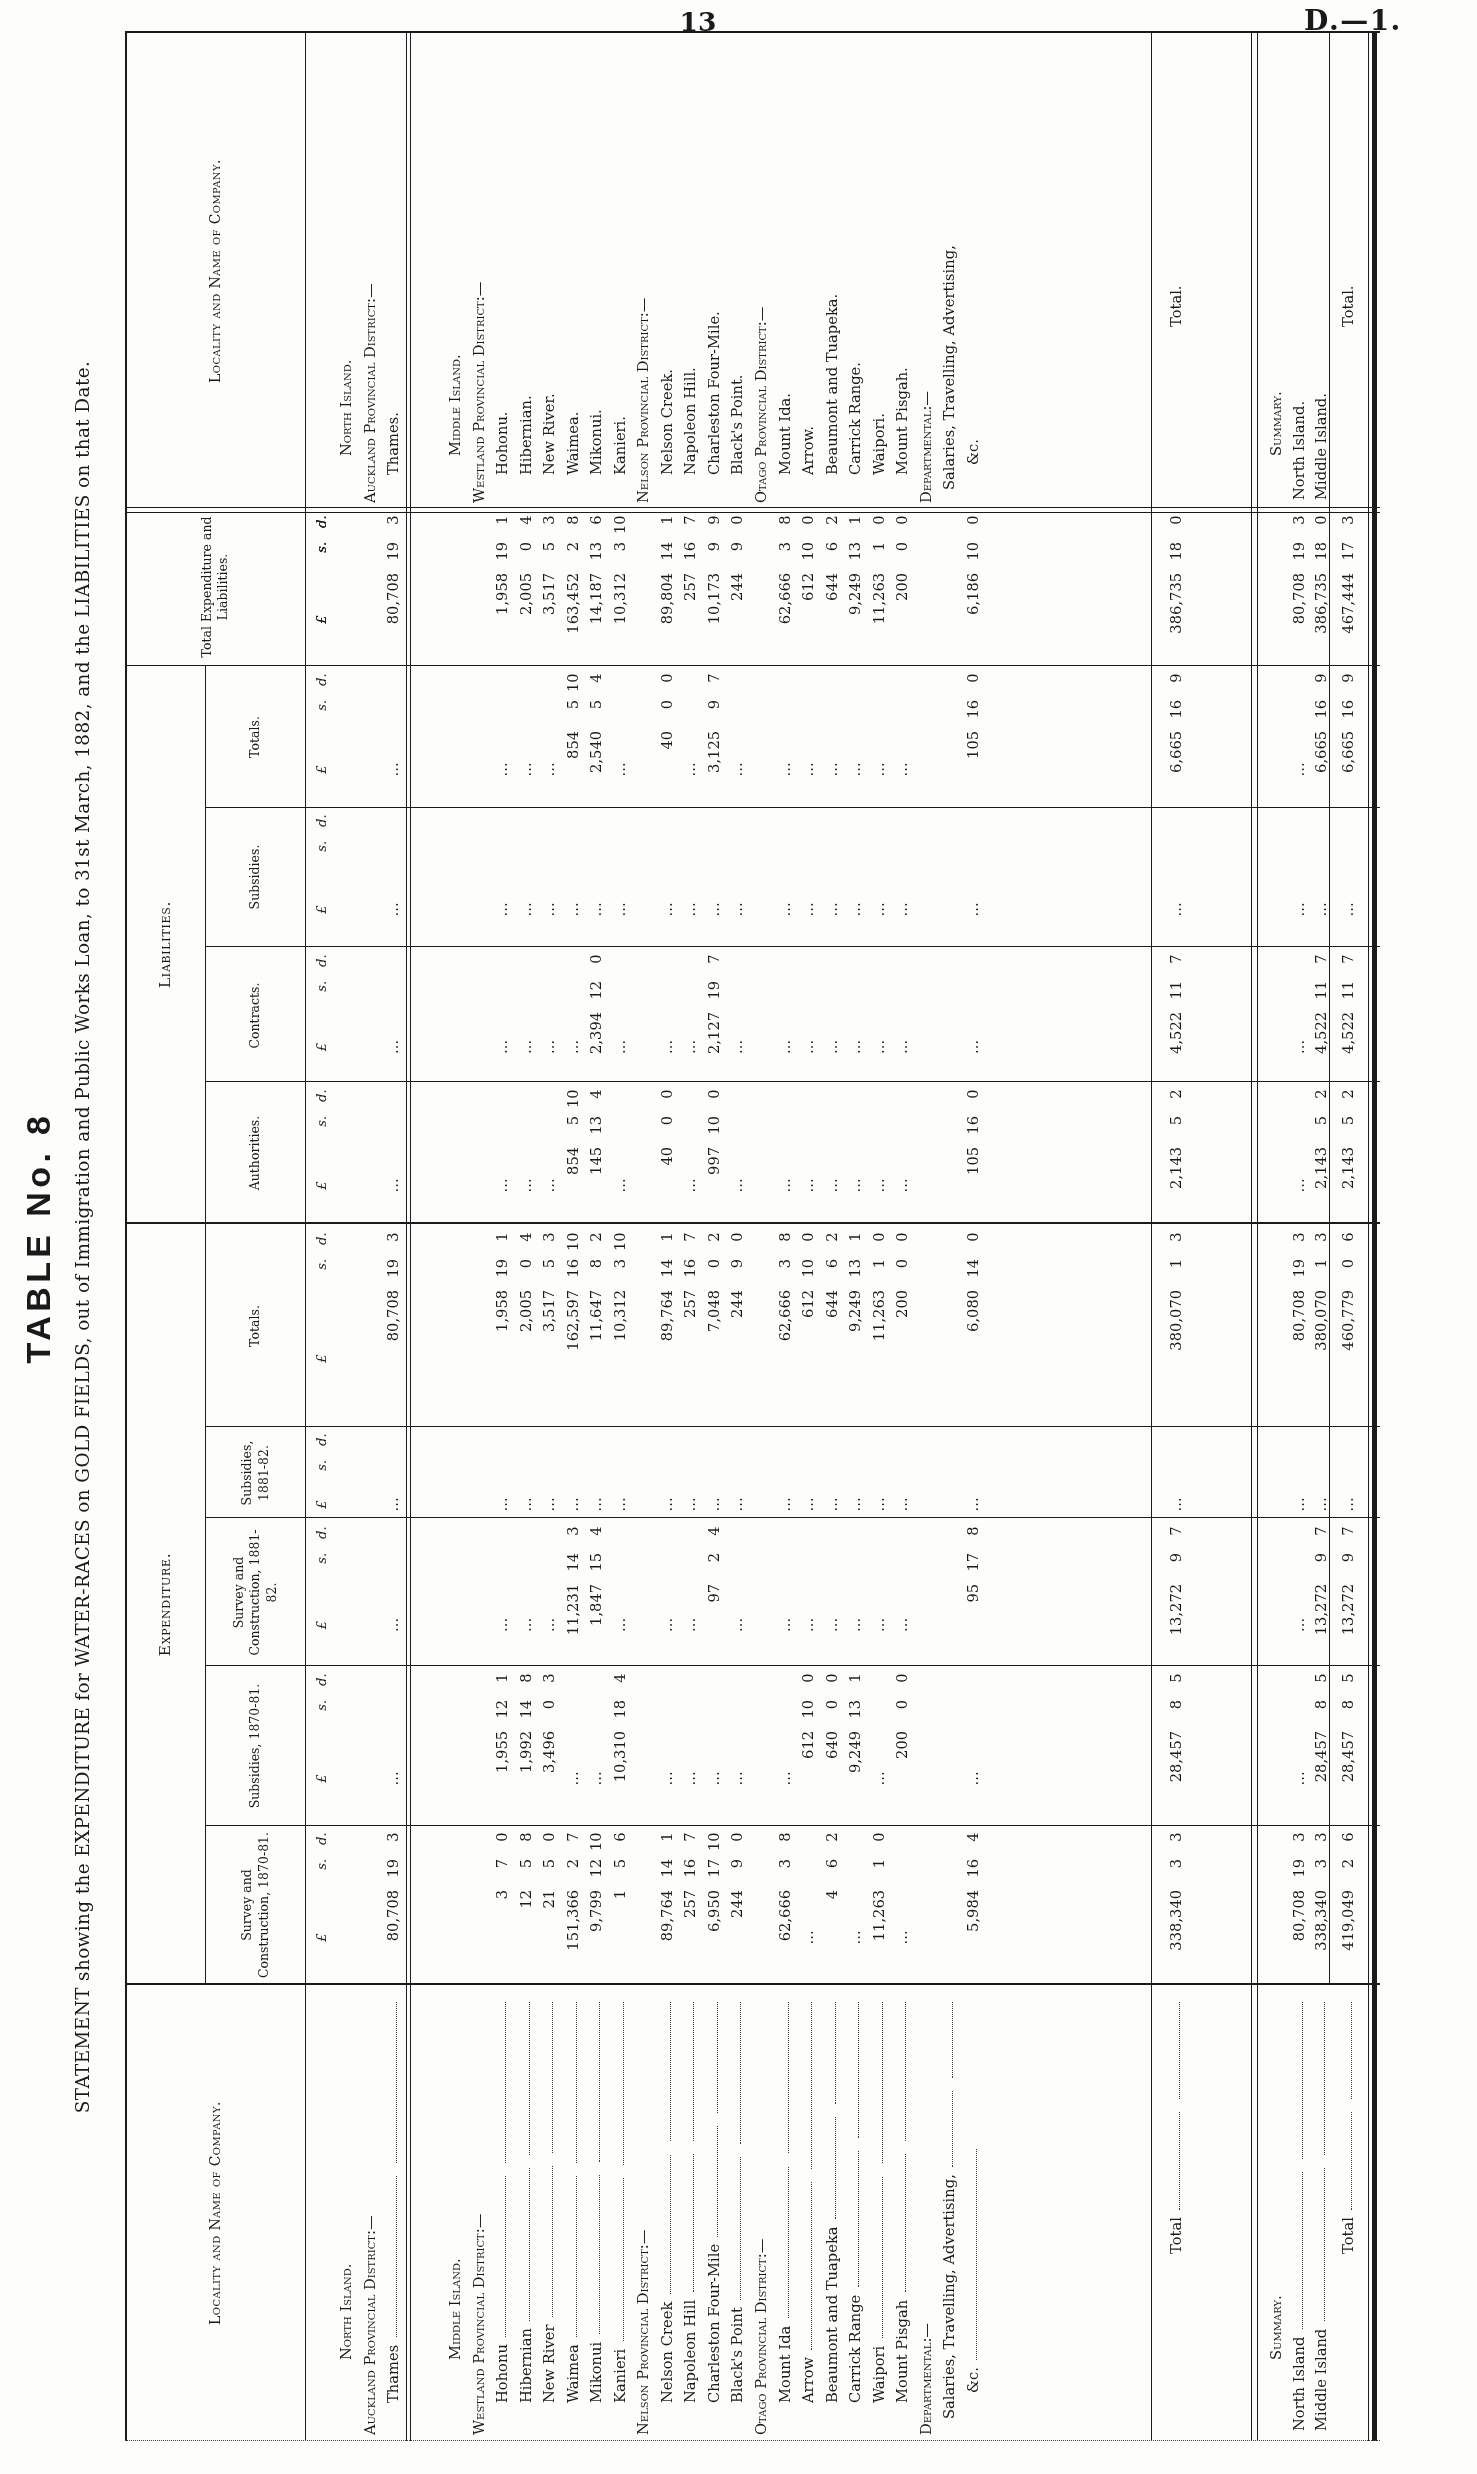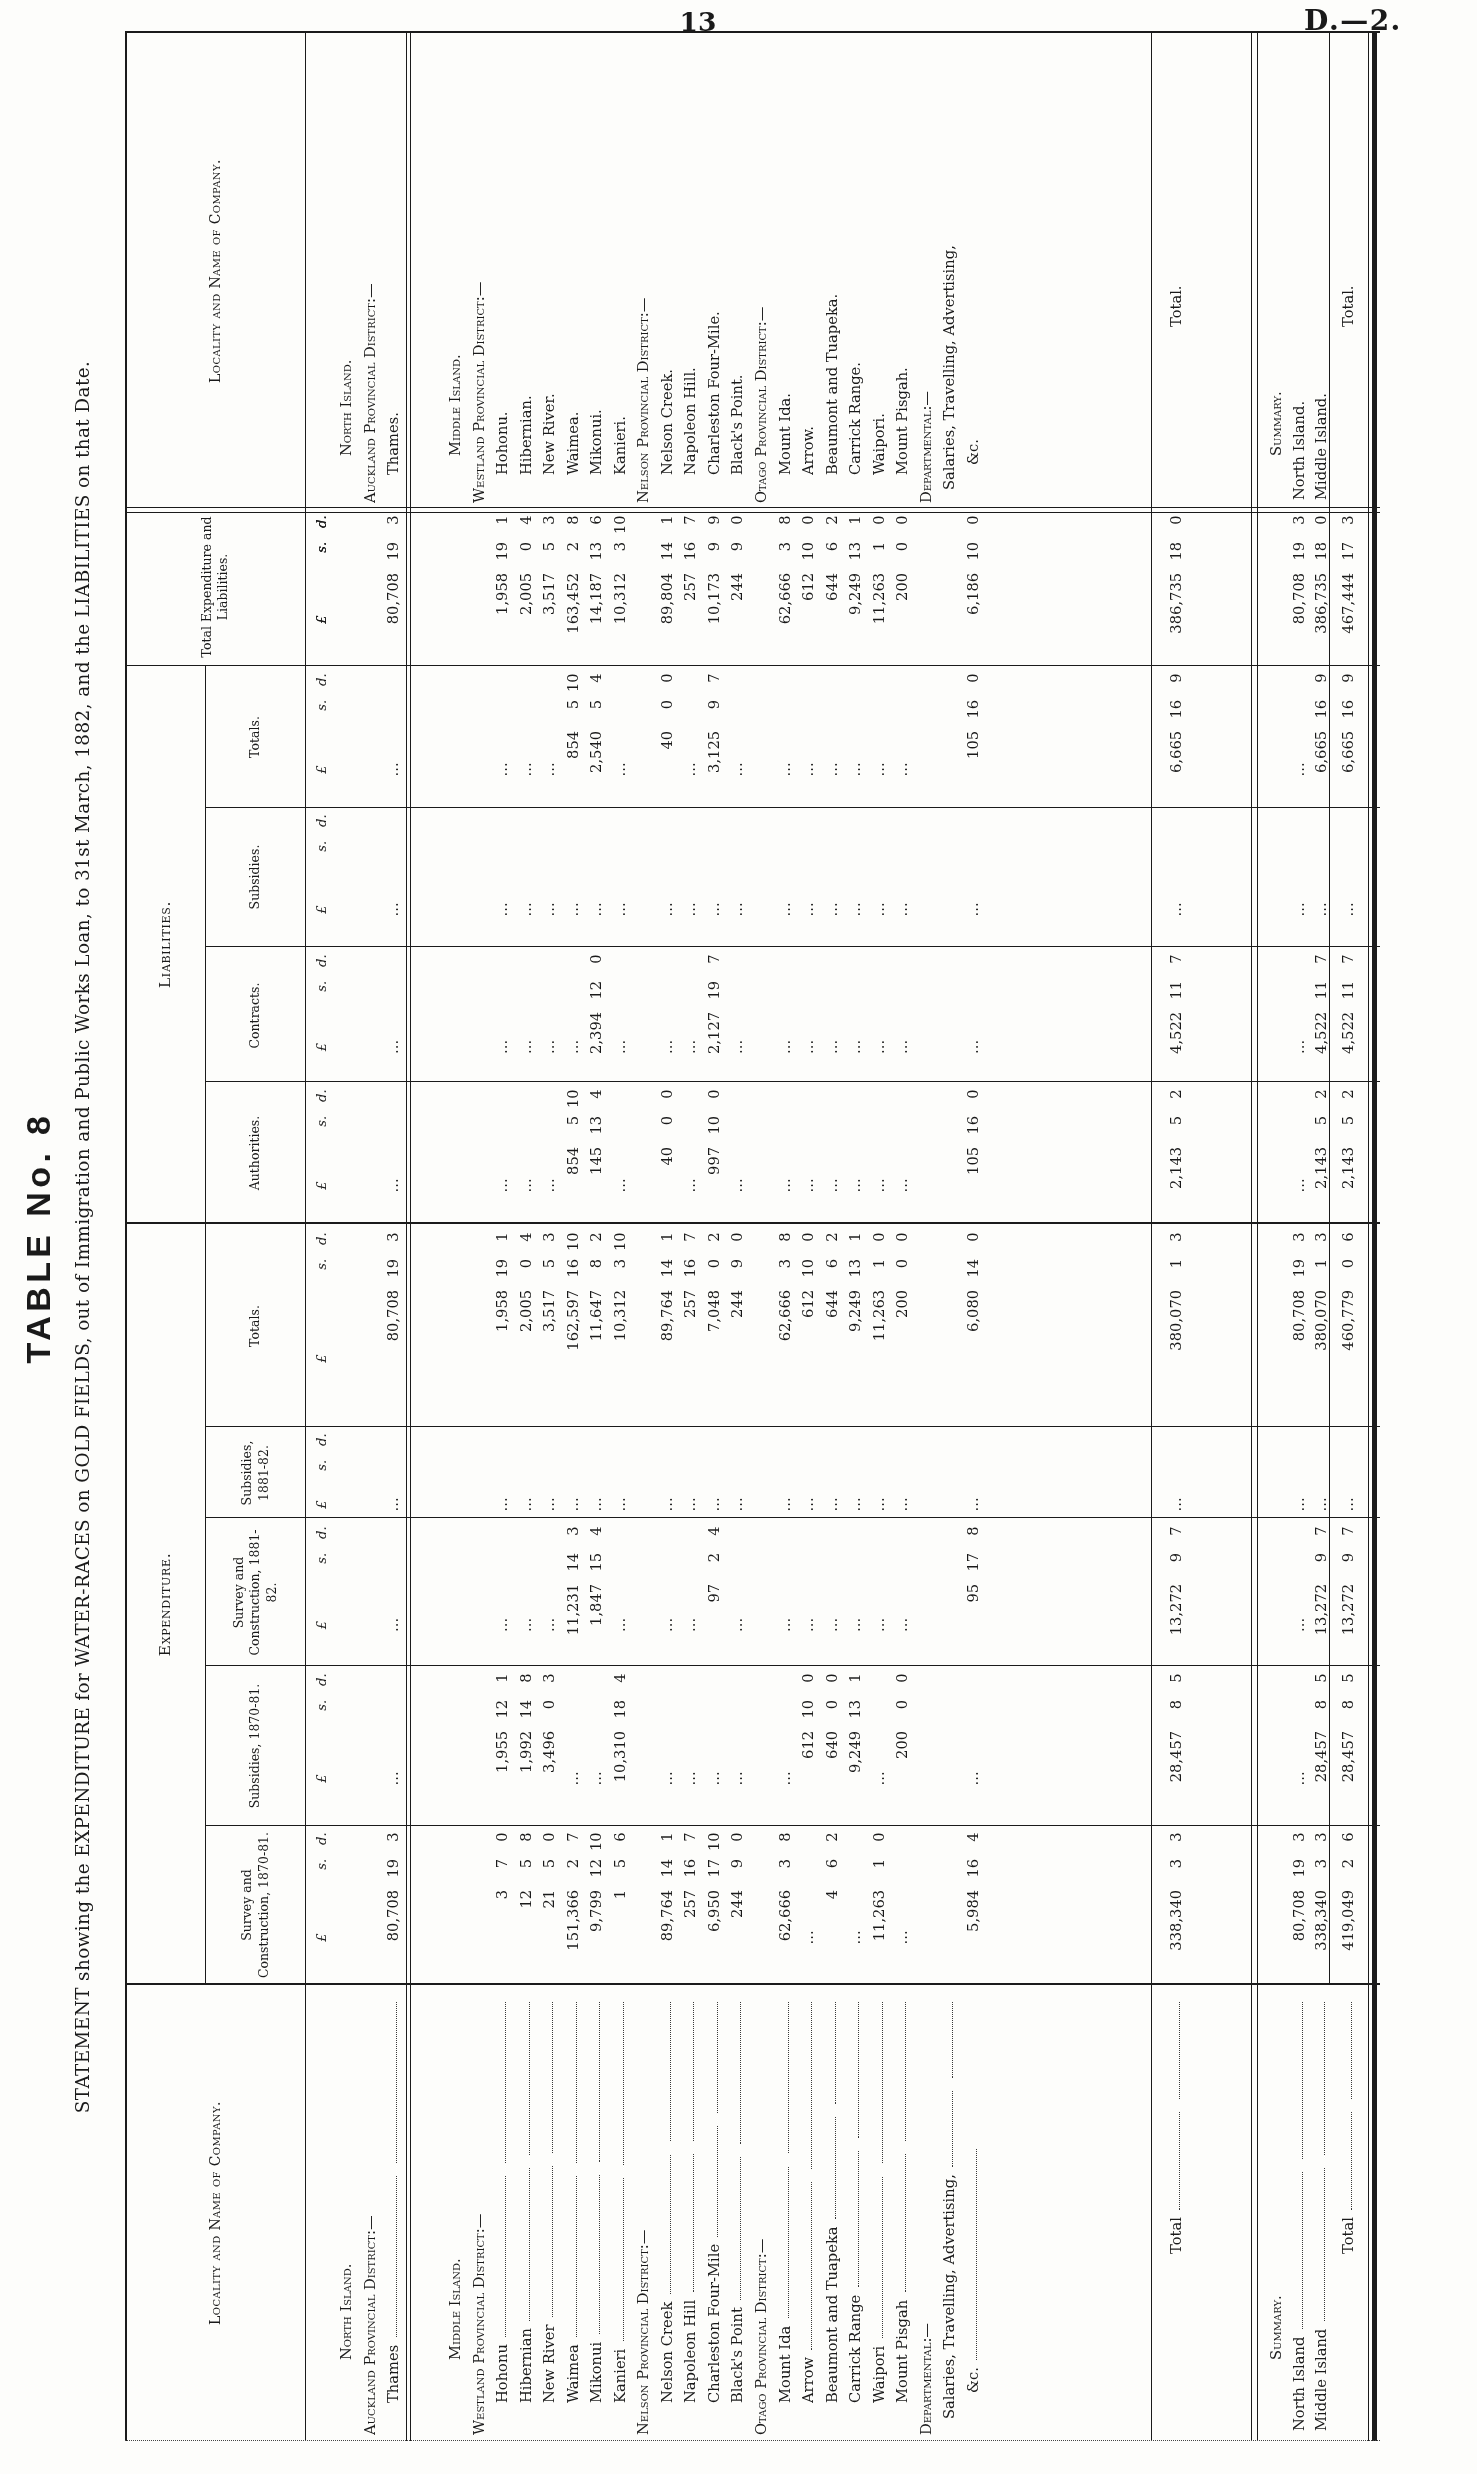--- a/index.html
+++ b/index.html
@@ -32,21 +32,21 @@
   .vp.ctr{text-align:center;}
   .vs{width:31px;text-align:right;}
   .vd{width:26.5px;text-align:right;}
   .lsd{font-size:13.2px;font-style:italic;}
 </style>
 </head>
 <body>
 
 <div id="page">
   <div class="pgnum">13</div>
-  <div class="pgref">D.—2.</div>
+  <div class="pgref">D.—1.</div>
 
   <div id="rot">
     <div class="tblno">TABLE No. 8</div>
     <div class="title">STATEMENT showing the EXPENDITURE for WATER-RACES on GOLD FIELDS, out of Immigration and Public Works Loan, to 31st March, 1882, and the LIABILITIES on that Date.</div>
     <div id="grid">
         <div class="hline" style="left: 34px; top: 125px; width: 2408px;"></div>
         <div class="hline thin" style="left: 490px; top: 205px; width: 1320px;"></div>
         <div class="hline thin" style="left: 34px; top: 305px; width: 2408px;"></div>
         <div class="hline thin" style="left: 34px; top: 406px; width: 2408px;"></div>
         <div class="hline thin" style="left: 34px; top: 410px; width: 2408px;"></div>

